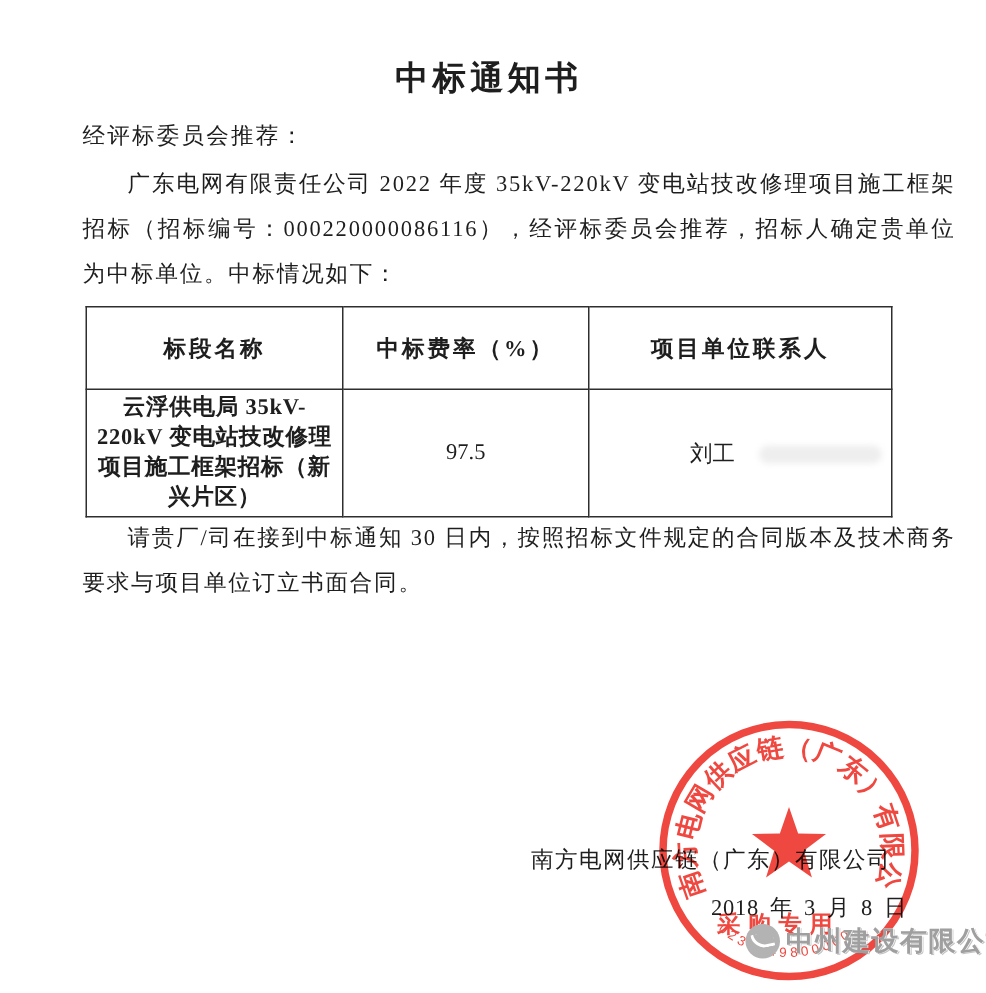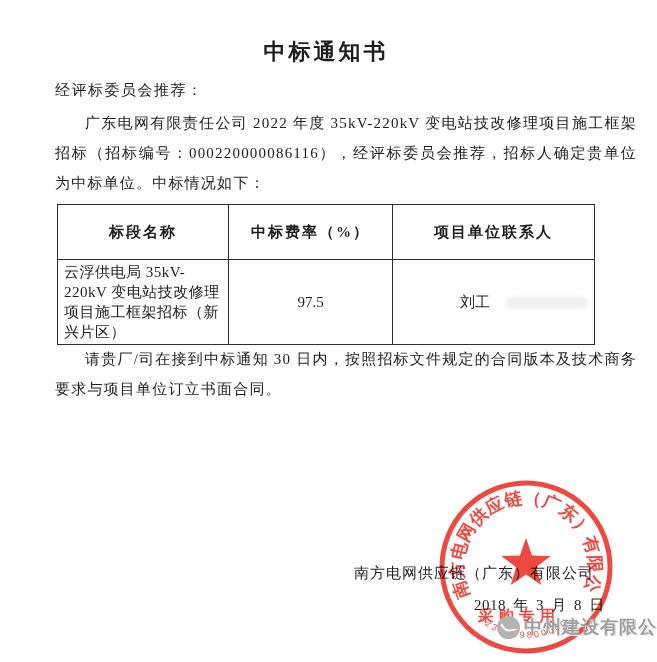--- a/index.html
+++ b/index.html
@@ -40,21 +40,21 @@
   }
   .bid-table th,.bid-table td{
     border:1.5px solid #2e2e2e;
     padding:2px 6px;
     background:#fff;
   }
   .bid-table th{
     height:50px;font-weight:bold;letter-spacing:2px;text-align:center;
   }
   .bid-table td{height:60px;}
-  .cell-section{line-height:20px;letter-spacing:0.5px;}
+  .cell-section{text-align:center;line-height:20px;letter-spacing:0.5px;font-weight:bold;}
   .cell-rate{text-align:center;}
   .cell-contact{text-align:right;padding-left:16px;}
   .redacted{
     display:inline-block;width:82px;height:12px;margin-left:16px;
     background:rgba(150,150,150,0.16);
     border-radius:6px;filter:blur(2px);
     vertical-align:middle;
   }
   .sig-company{
     position:absolute;top:564px;left:339px;

